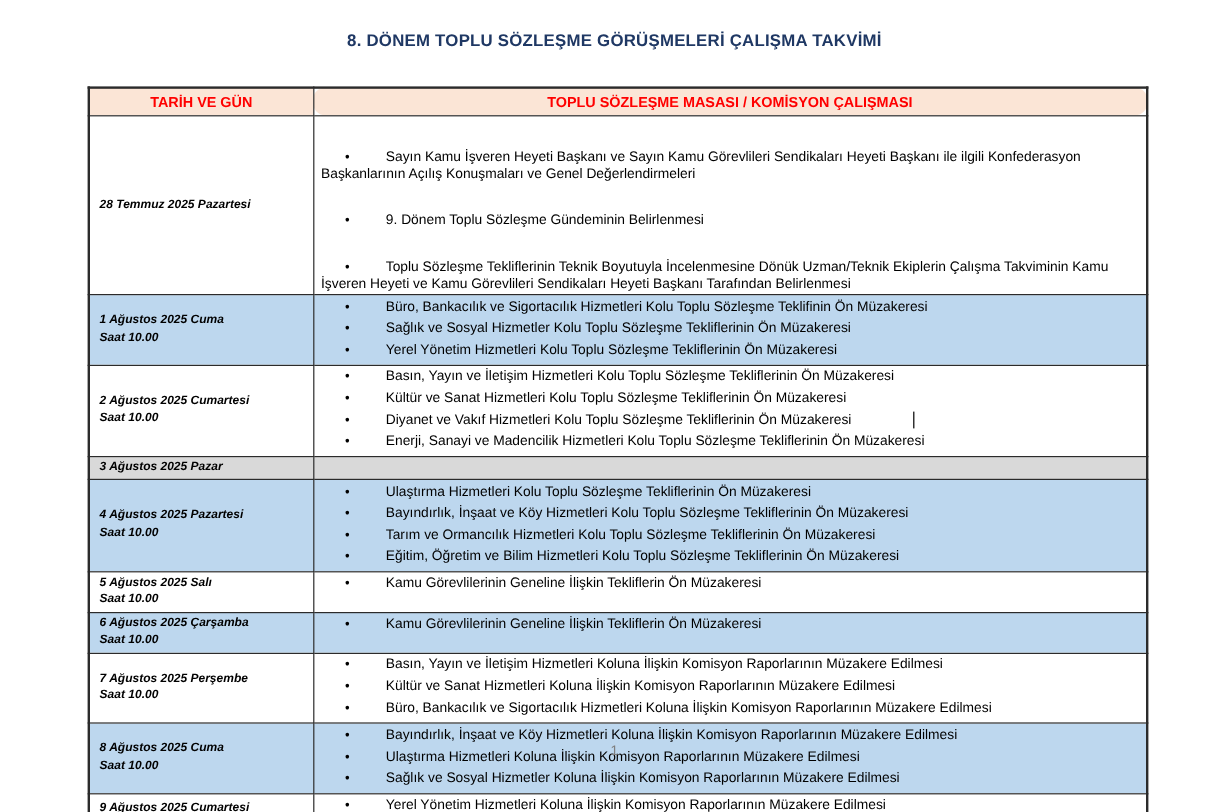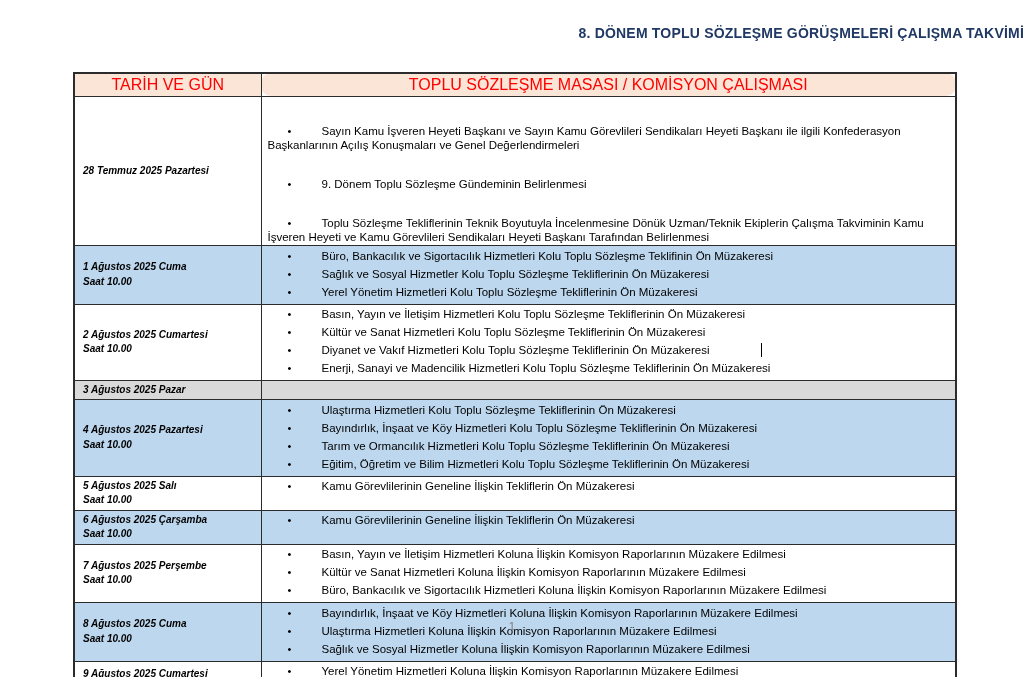--- a/index.html
+++ b/index.html
@@ -12,21 +12,21 @@
     height: 677px;
     background: #ffffff;
     overflow: hidden;
   }
 
   .doc-title {
     position: absolute;
     top: 25px;
     left: 0;
     width: 100%;
-    text-align: right;
+    text-align: center;
     font-size: 14px;
     font-weight: bold;
     letter-spacing: 0.2px;
     color: var(--title-color, #1F3864);
   }
 
   table.schedule {
     position: absolute;
     left: 73px;
     top: 72px;
@@ -39,22 +39,22 @@
     border: 1px solid #2b2b2b;
   }
 
   th.col-date { width: 187px; }
   th.col-content { width: 695px; border-radius: 10px; }
 
   thead th {
     height: 23px;
     background: var(--header-bg, #FBE5D6);
     color: var(--header-text, #FF0000);
-    font-size: 16px;
-    font-weight: normal;
+    font-size: 12px;
+    font-weight: bold;
     text-align: center;
     vertical-align: middle;
   }
 
   td.date-cell {
     vertical-align: middle;
     font-weight: bold;
     font-size: 10px;
     color: #000;
     padding: 1px 4px 1px 8px;

